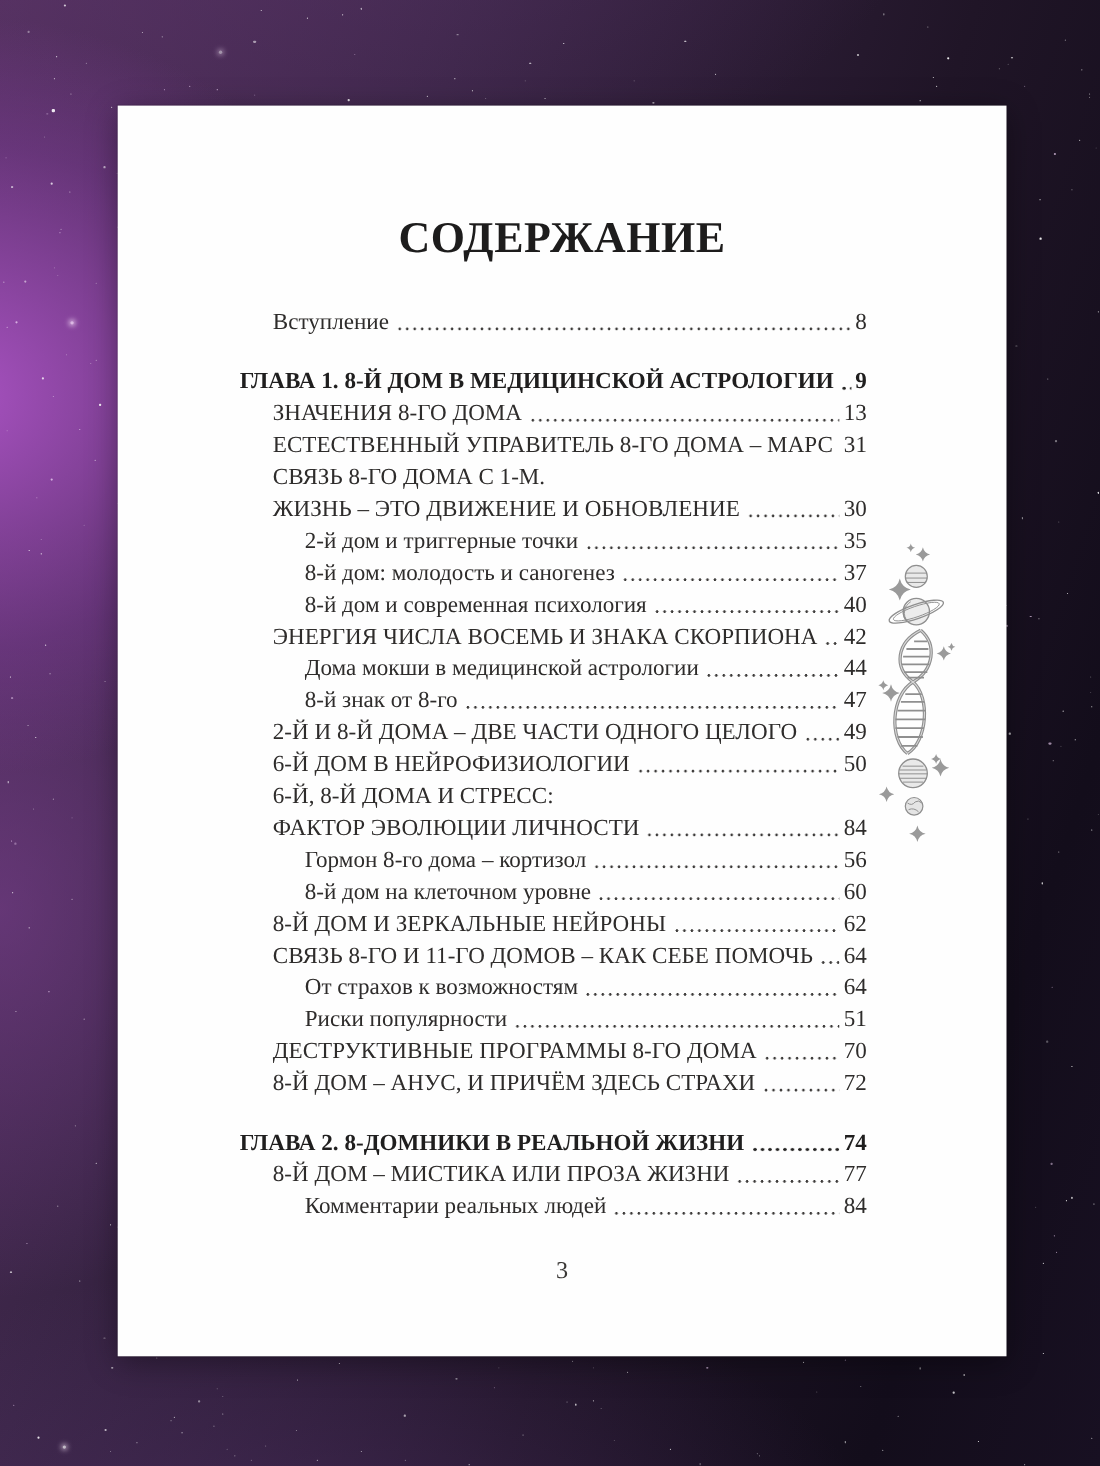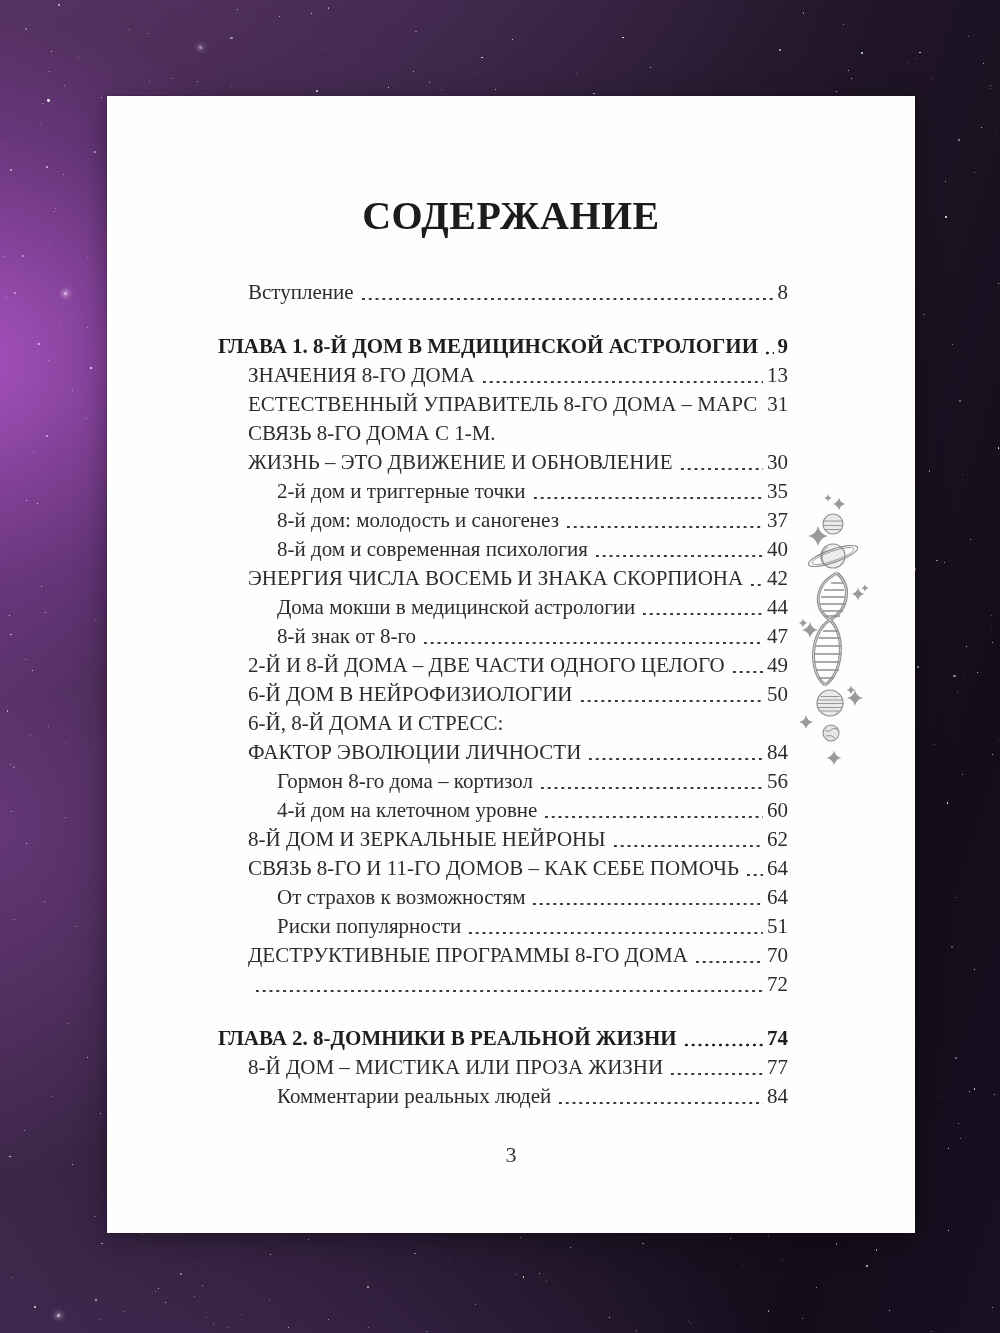--- a/index.html
+++ b/index.html
@@ -851,21 +851,21 @@
     <span class="t">ФАКТОР ЭВОЛЮЦИИ ЛИЧНОСТИ</span>
     <span class="leader"></span>
     <span class="p">84</span>
   </div>
       <div class="row lvl2">
     <span class="t">Гормон 8-го дома – кортизол</span>
     <span class="leader"></span>
     <span class="p">56</span>
   </div>
       <div class="row lvl2">
-    <span class="t">4-й дом на клеточном уровне</span>
+    <span class="t">8-й дом на клеточном уровне</span>
     <span class="leader"></span>
     <span class="p">60</span>
   </div>
       <div class="row lvl1">
     <span class="t">8-Й ДОМ И ЗЕРКАЛЬНЫЕ НЕЙРОНЫ</span>
     <span class="leader"></span>
     <span class="p">62</span>
   </div>
       <div class="row lvl1">
     <span class="t">СВЯЗЬ 8-ГО И 11-ГО ДОМОВ – КАК СЕБЕ ПОМОЧЬ</span>
@@ -881,20 +881,21 @@
     <span class="t">Риски популярности</span>
     <span class="leader"></span>
     <span class="p">51</span>
   </div>
       <div class="row lvl1">
     <span class="t">ДЕСТРУКТИВНЫЕ ПРОГРАММЫ 8-ГО ДОМА</span>
     <span class="leader"></span>
     <span class="p">70</span>
   </div>
       <div class="row lvl1">
+    <span class="t">8-Й ДОМ – АНУС, И ПРИЧЁМ ЗДЕСЬ СТРАХИ</span>
     <span class="leader"></span>
     <span class="p">72</span>
   </div>
       <div class="row lvl0 bold gap">
     <span class="t">ГЛАВА 2. 8-ДОМНИКИ В РЕАЛЬНОЙ ЖИЗНИ</span>
     <span class="leader"></span>
     <span class="p">74</span>
   </div>
       <div class="row lvl1">
     <span class="t">8-Й ДОМ – МИСТИКА ИЛИ ПРОЗА ЖИЗНИ</span>

